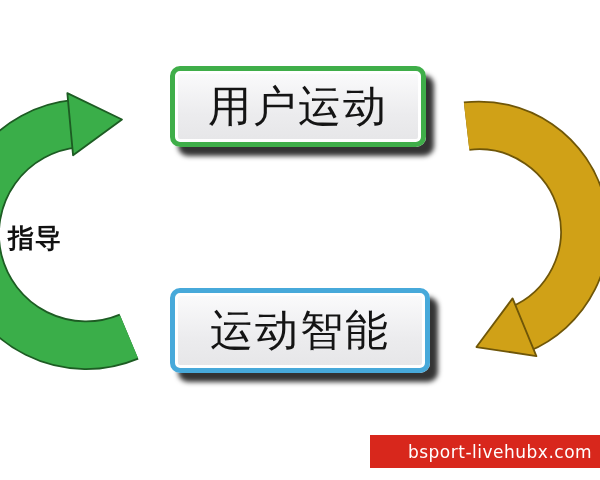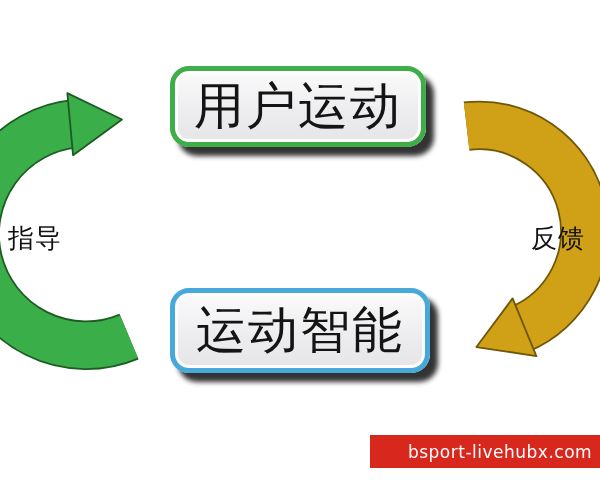--- a/index.html
+++ b/index.html
@@ -8,34 +8,34 @@
     width:600px;height:480px;
     background:#ffffff;
     overflow:hidden;
     font-family:"DejaVu Sans","Liberation Sans",sans-serif;
   }
   .arrows-svg{position:absolute;left:0;top:0;width:600px;height:480px;}
   .node{
     position:absolute;
     box-sizing:border-box;
     display:flex;align-items:center;justify-content:center;
-    border-radius:19px;
+    border-radius:10px;
     background:linear-gradient(180deg,#fbfbfc 0%,#ececee 60%,#e6e6e8 100%);
     box-shadow:inset 0 0 0 3px #ffffff, 8px 9px 5px rgba(0,0,0,0.8);
-    font-size:50px;
+    font-size:43px;
     color:#141414;
     letter-spacing:2px;
     white-space:nowrap;
   }
   .node-top{left:170px;top:66px;width:256px;height:81px;border:5px solid #3fae49;}
   .node-bottom{left:170px;top:288px;width:260px;height:85px;border:5px solid #47a9da;text-align:right;}
   .arrow-label{
     position:absolute;
     font-size:26px;
-    font-weight:normal;
+    font-weight:bold;
     color:#111111;
     letter-spacing:1px;
     white-space:nowrap;
   }
   .label-guidance{left:8px;top:221px;}
   .label-feedback{left:531px;top:221px;}
   .watermark{
     position:absolute;
     left:370px;top:435px;width:260px;height:33px;
     background:#d8271c;
@@ -63,21 +63,20 @@
 
     <path d="M 129 336.6 A 111 111 0 1 1 75.9 123.7" fill="none" stroke-width="49.5" stroke="#1d5c23"></path>
     <path d="M 129 336.6 A 111 111 0 1 1 75.9 123.7" fill="none" stroke-width="46" marker-end="url(#head-green)" stroke="#3aae49"></path>
 
     <path d="M 466.6 126.1 A 106 106 0 0 1 519.2 329.4" fill="none" stroke-width="49.5" stroke="#6f5608"></path>
     <path d="M 466.6 126.1 A 106 106 0 0 1 519.2 329.4" fill="none" stroke-width="46" marker-end="url(#head-gold)" stroke="#d0a117"></path>
   </svg>
 
   <div class="arrow-label label-guidance">指导</div>
 
-  <div class="arrow-label label-feedback">反馈</div>
 
   <div class="node node-top">
     <span>用户运动</span>
   </div>
 
   <div class="node node-bottom">
     <span>运动智能</span>
   </div>
 
   <div class="watermark">

